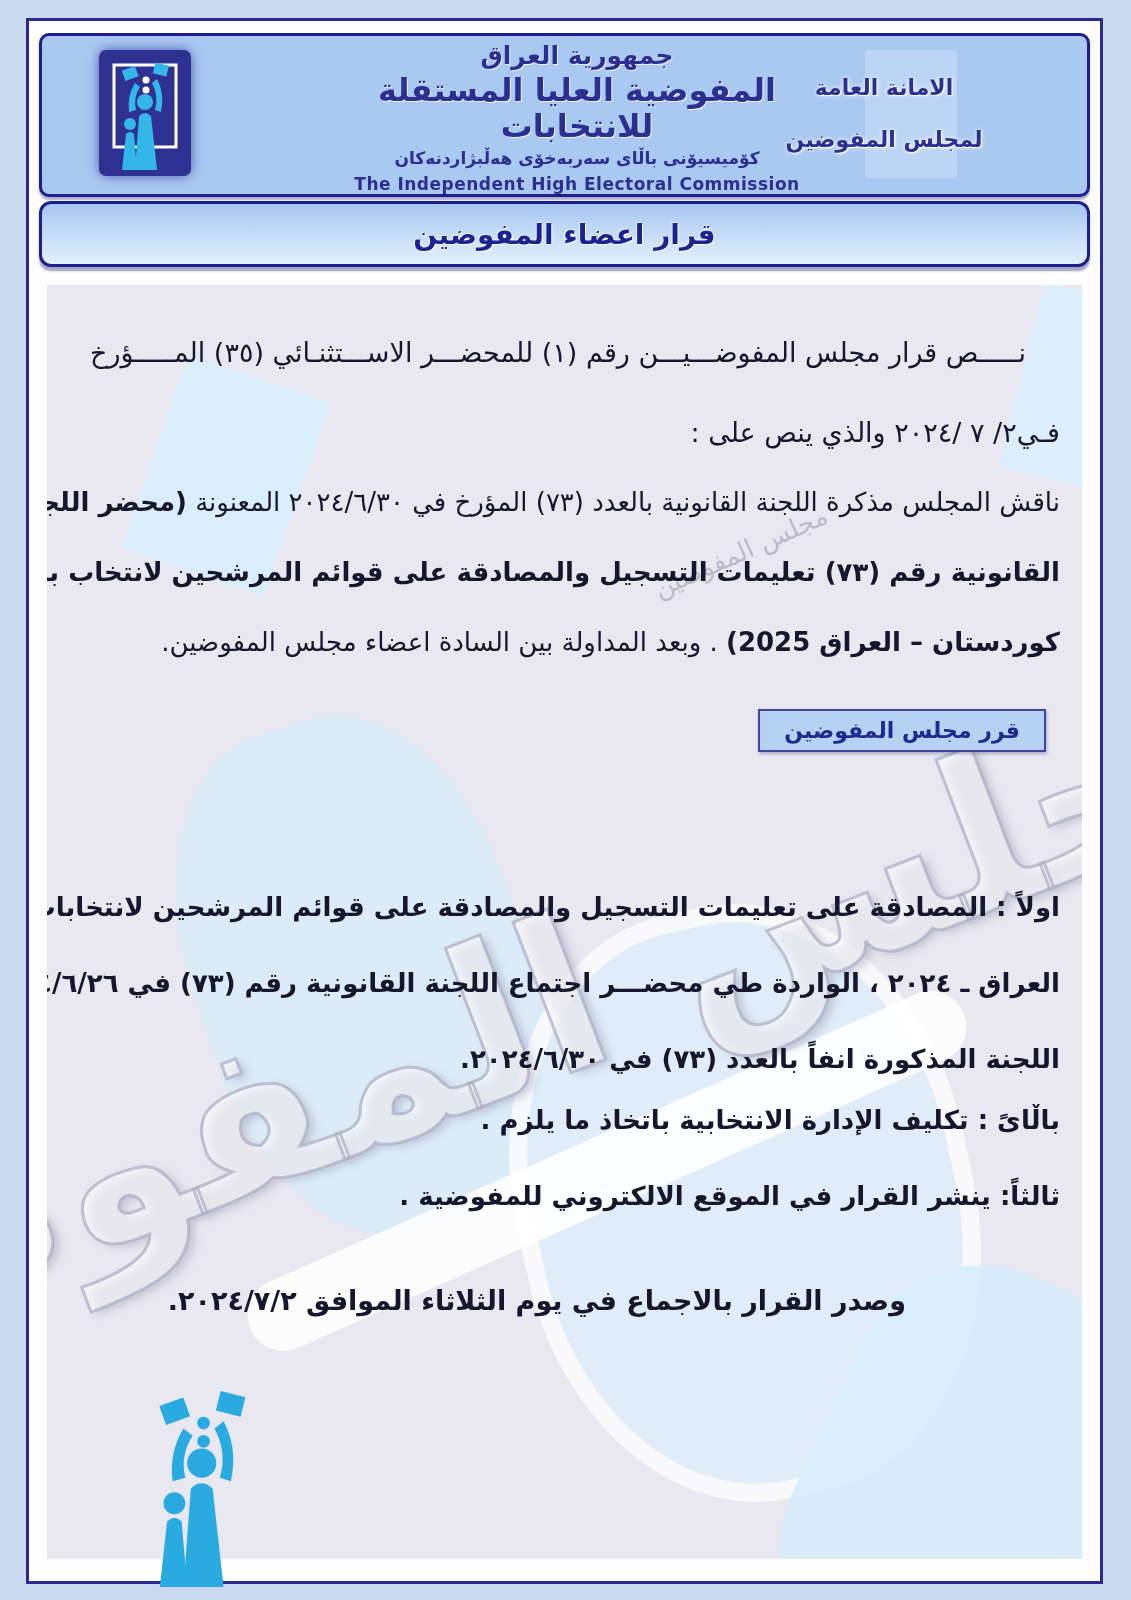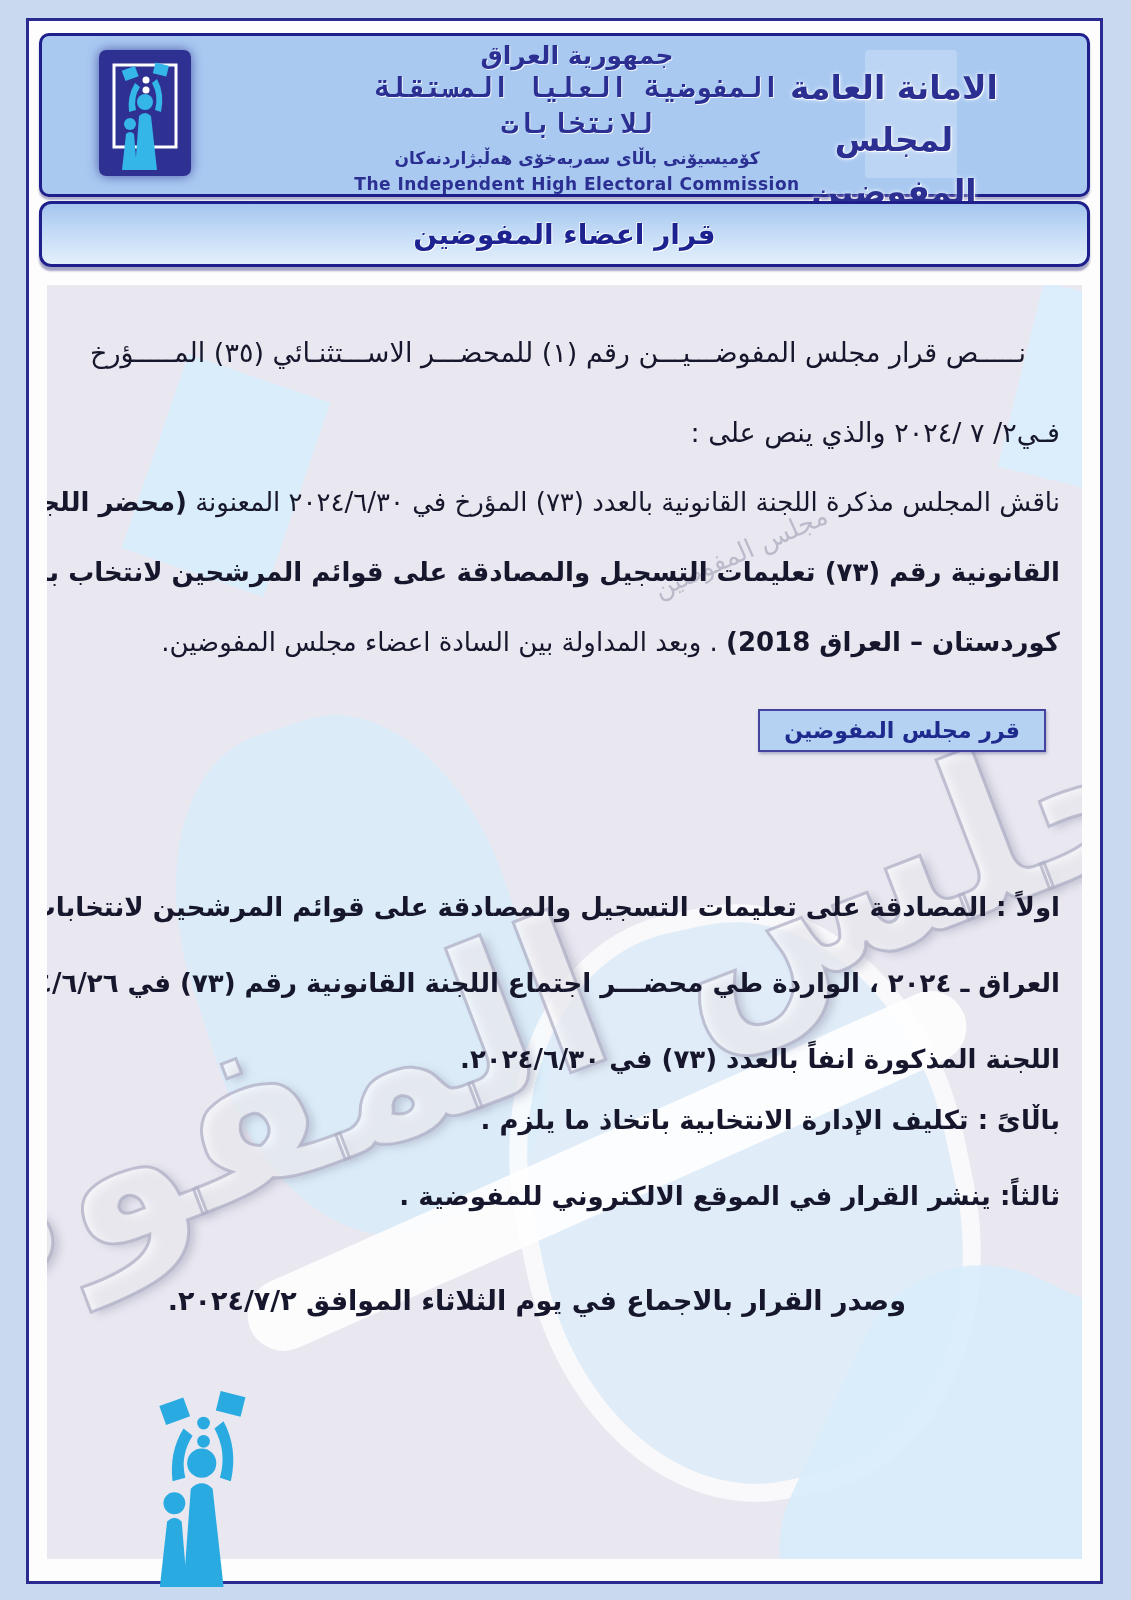--- a/index.html
+++ b/index.html
@@ -20,26 +20,26 @@
   }
   .logo-box{
     position:absolute;left:57px;top:14px;width:92px;height:126px;
     border-radius:8px;box-shadow:0 0 12px rgba(46,49,146,.75);
   }
   .center-titles{
     position:absolute;left:285px;top:4px;width:500px;text-align:center;
     color:#2b2f92;font-weight:bold;
   }
   .center-titles .l1{font-size:25px;line-height:32px;text-shadow:1px 1px 0 #ffffffcc;}
-  .center-titles .l2{font-size:28px;line-height:36px;text-shadow:1px 1px 0 #ffffffcc;font-family:Liberation Mono, monospace;}
+  .center-titles .l2{font-size:32px;line-height:36px;text-shadow:1px 1px 0 #ffffffcc;}
   .center-titles .l3{font-size:17px;line-height:28px;}
   .center-titles .l4{font-size:17px;line-height:24px;letter-spacing:.5px;text-align:center;}
   .secretariat{
-    position:absolute;right:78px;top:26px;width:230px;text-align:center;
-    color:#2b2f92;font-weight:bold;font-size:33px;line-height:52px;
+    position:absolute;right:88px;top:26px;width:230px;text-align:center;
+    color:#2b2f92;font-weight:bold;font-size:22px;line-height:52px;
     text-shadow:0 0 5px #ffffff,1px 1px 0 #ffffff;
   }
   .secretariat-ghost{
     position:absolute;right:130px;top:14px;width:92px;height:128px;
     background:#ffffff;opacity:.22;border-radius:4px;
   }
   
   .title-bar{
     position:absolute;left:10px;top:180px;width:1045px;height:60px;
     border:3px solid #1f1f8c;border-radius:12px;
@@ -157,21 +157,21 @@
     <div class="wm wm-text ar">مجلس المفوضين</div>
 
     <div class="line ar intro">
       <div class="ind">نـــــص قرار مجلس المفوضـــيـــن رقم (١) للمحضـــر الاســـتثنـائي (٣٥) المـــــؤرخ</div>
       <div>فـي٢/ ٧ /٢٠٢٤ والذي ينص على :</div>
     </div>
 
     <div class="line ar discussion">
       <div><span>ناقش المجلس مذكرة اللجنة القانونية بالعدد (٧٣) المؤرخ في ٢٠٢٤/٦/٣٠ المعنونة </span><span class="b">(محضر اللجنـة</span></div>
       <div class="b">القانونية رقم (٧٣) تعليمات التسجيل والمصادقة على قوائم المرشحين لانتخاب برلمـان اقلـيم</div>
-      <div><span class="b">كوردستان – العراق 2018)</span><span> . وبعد المداولة بين السادة اعضاء مجلس المفوضين.</span></div>
+      <div><span class="b">كوردستان – العراق 2025)</span><span> . وبعد المداولة بين السادة اعضاء مجلس المفوضين.</span></div>
     </div>
 
     <div class="badge ar">قرر مجلس المفوضين</div>
 
     <div class="line ar clause first-clause">
       <div>اولاً : المصادقة على تعليمات التسجيل والمصادقة على قوائم المرشحين لانتخابات برلمان إقليم كوردستان</div>
       <div>العراق ـ ٢٠٢٤ ، الواردة طي محضـــر اجتماع اللجنة القانونية رقم (٧٣) في ٢٠٢٤/٦/٢٦ مرفق مذكرة</div>
       <div>اللجنة المذكورة انفاً بالعدد (٧٣) في ٢٠٢٤/٦/٣٠.</div>
     </div>
 

